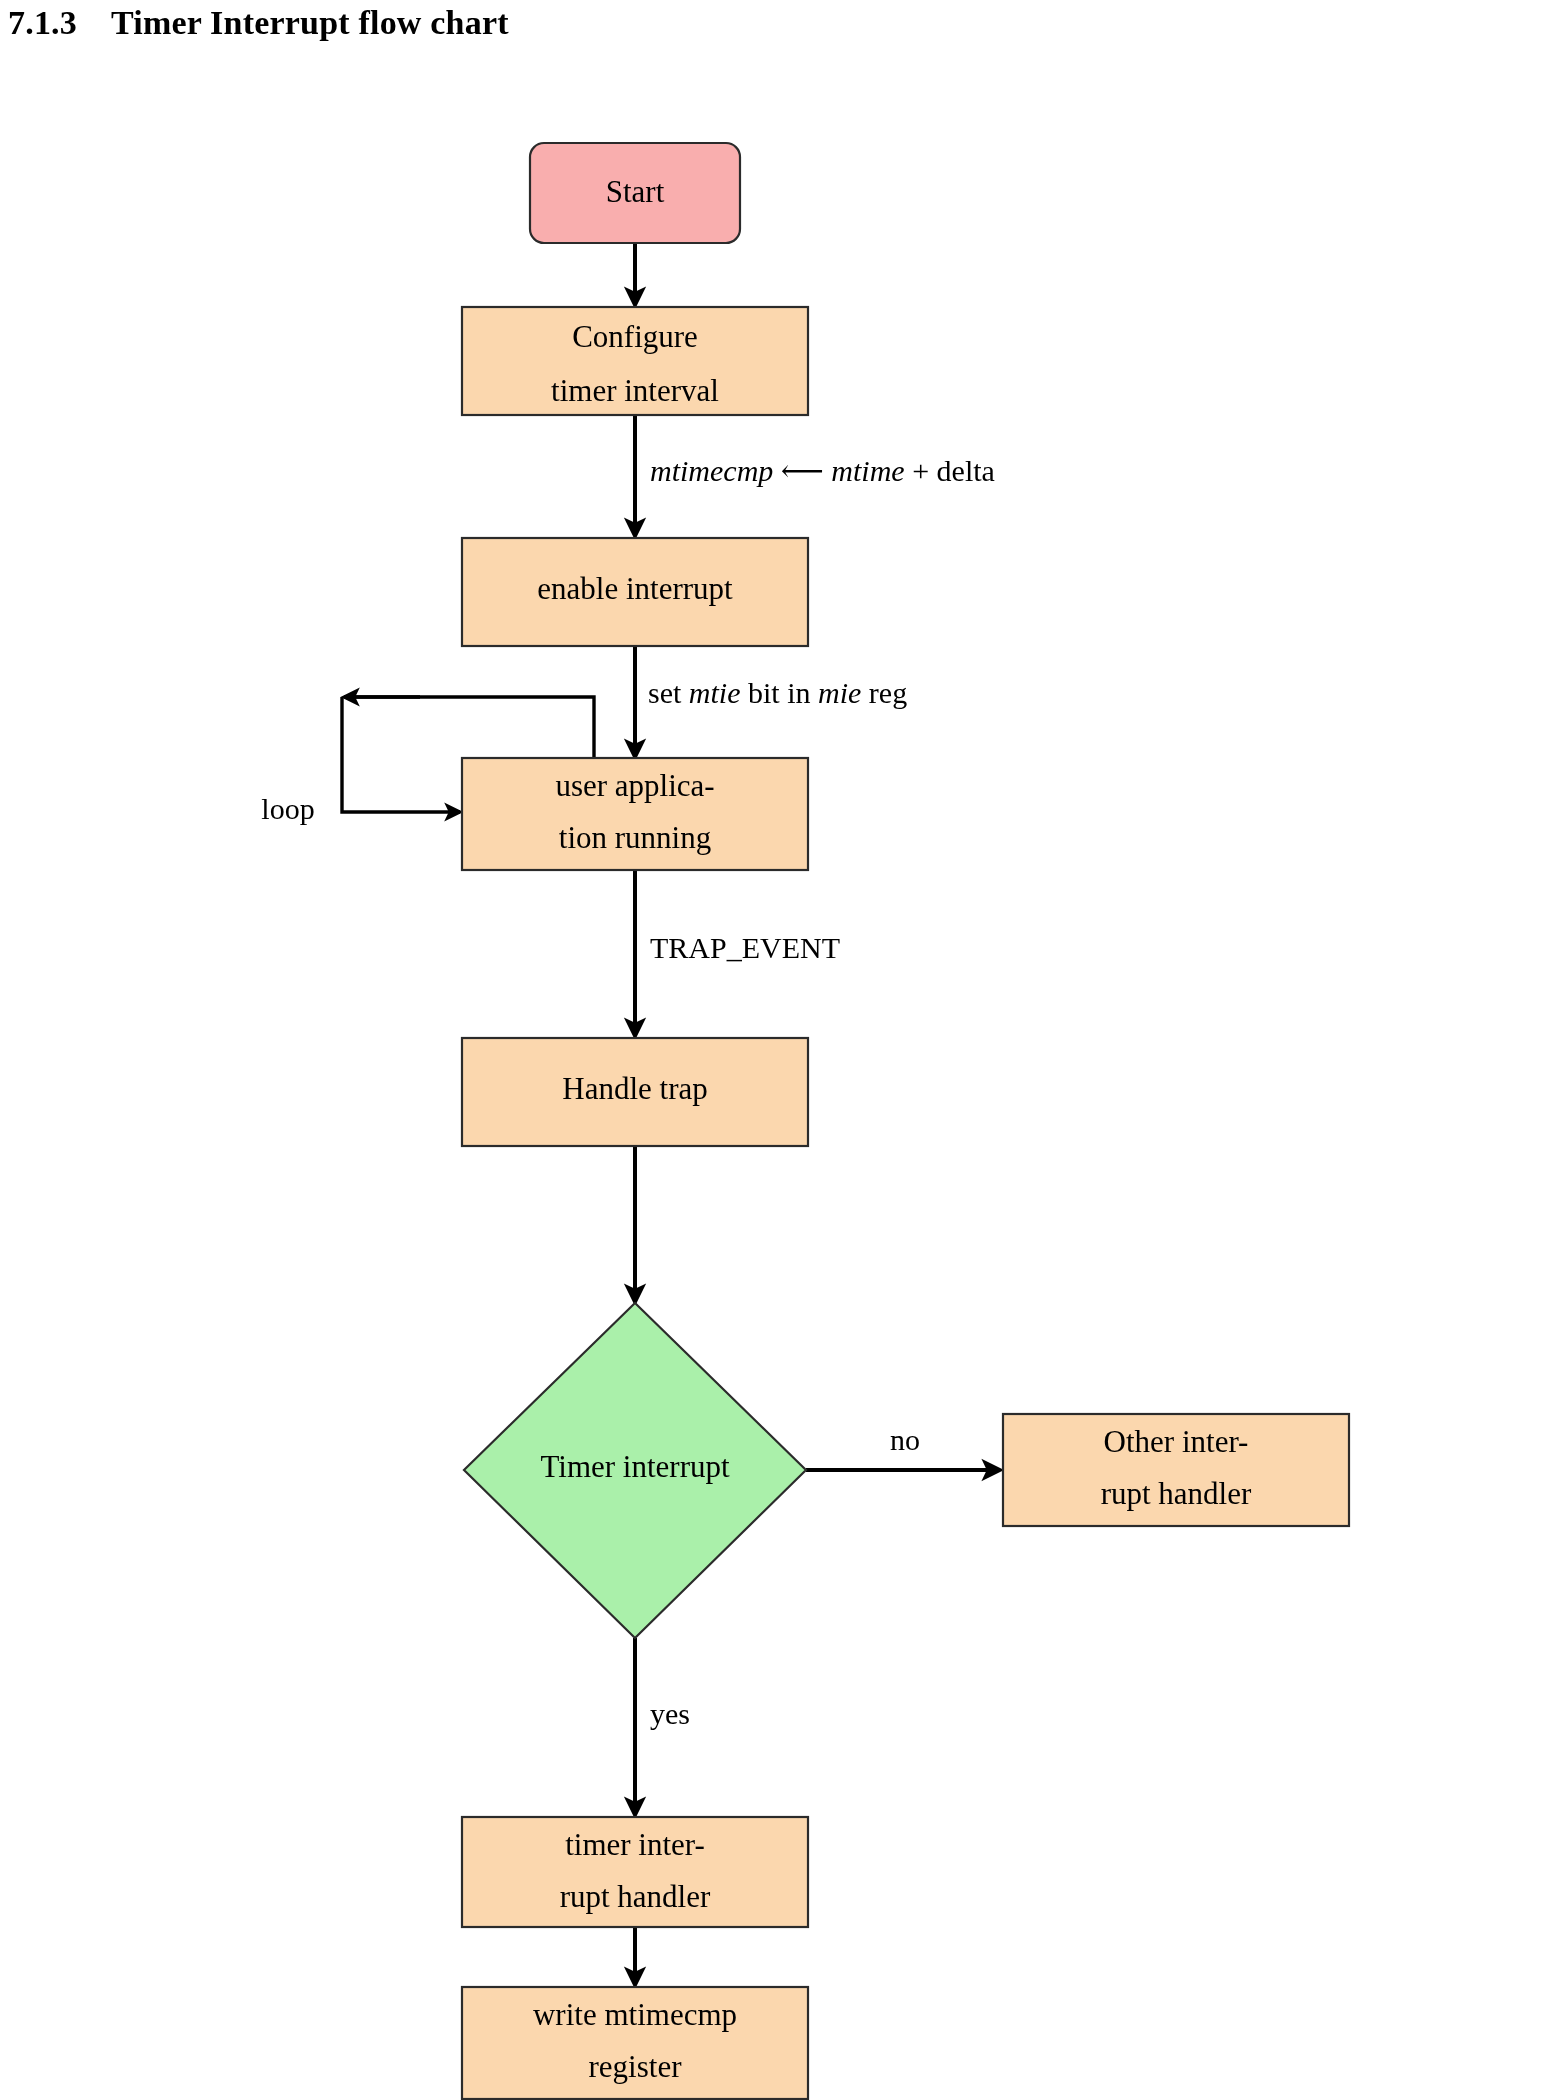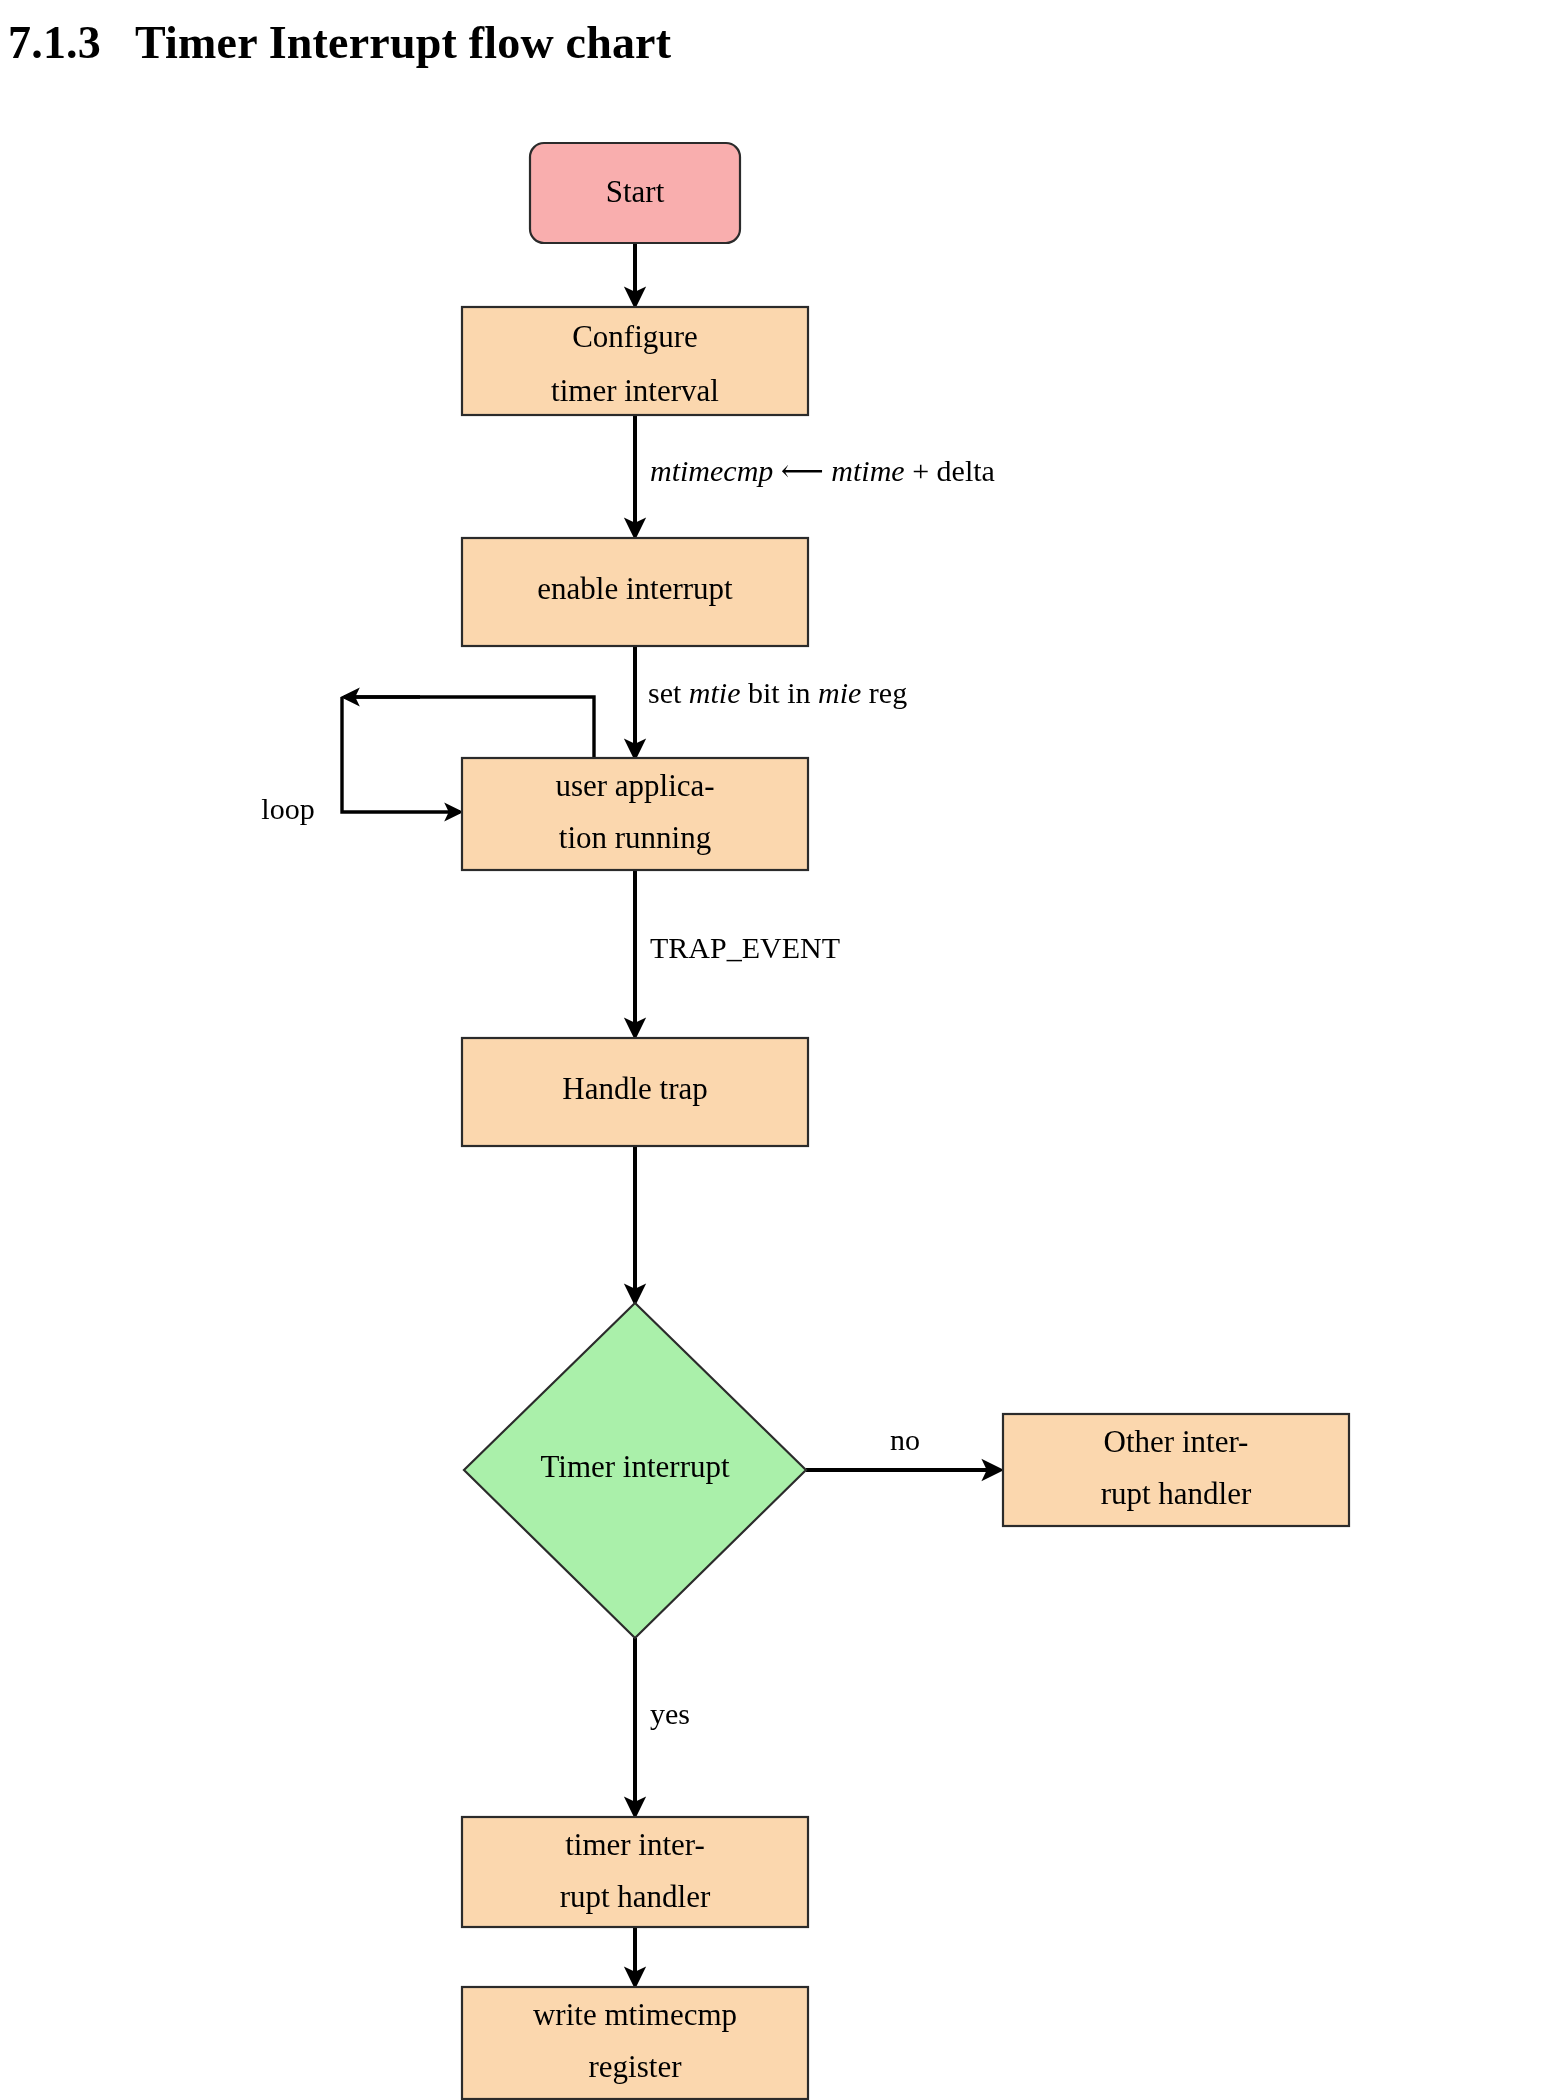--- a/index.html
+++ b/index.html
@@ -16,24 +16,24 @@
     color: #000000;
   }
   #page {
     position: relative;
     width: 1559px;
     height: 2100px;
   }
   .heading {
     position: absolute;
     left: 8px;
-    top: 16px;
+    top: 4px;
     font-family: "Liberation Serif", "DejaVu Serif", serif;
     font-weight: bold;
-    font-size: 46px;
+    font-size: 34px;
     letter-spacing: 0.2px;
     white-space: nowrap;
   }
   .heading .num { margin-right: 34px; }
   svg#flow {
     position: absolute;
     left: 0;
     top: 0;
     width: 1559px;
     height: 2100px;

